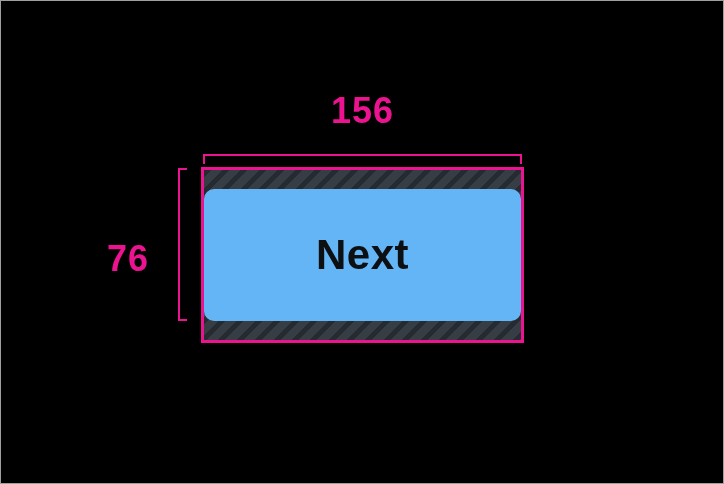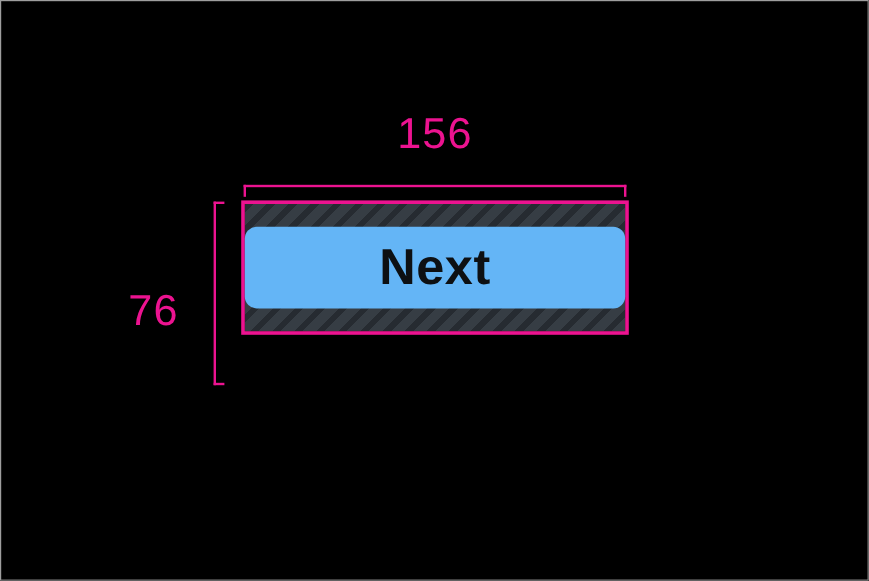--- a/index.html
+++ b/index.html
@@ -16,21 +16,21 @@
     background: #000000;
     border: 1px solid #9e9e9e;
     overflow: hidden;
   }
 
   
   .dim-label {
     position: absolute;
     color: #ec1390;
     font-size: 36px;
-    font-weight: 400;
+    font-weight: 700;
     line-height: 1;
     text-align: center;
     letter-spacing: 1px;
     user-select: none;
   }
   .dim-label.width-label {
     left: 202px;
     top: 92px;
     width: 319px;
   }
@@ -63,21 +63,21 @@
     border-top: 2px solid #ec1390;
     border-bottom: 2px solid #ec1390;
   }
 
   
   .measured-box {
     position: absolute;
     left: 200px;
     top: 166px;
     width: 323px;
-    height: 112px;
+    height: 176px;
     box-sizing: border-box;
     border: 3px solid #ec1390;
     
     background: repeating-linear-gradient(
       135deg,
       #262b31 0px,
       #262b31 5px,
       #363d44 5px,
       #363d44 13px
     );

